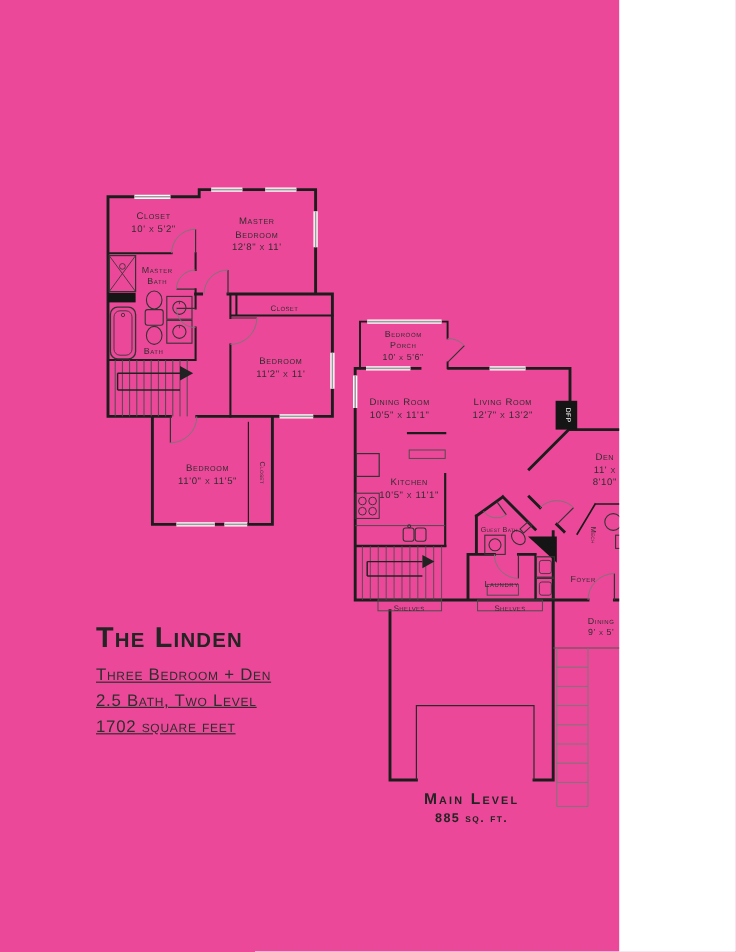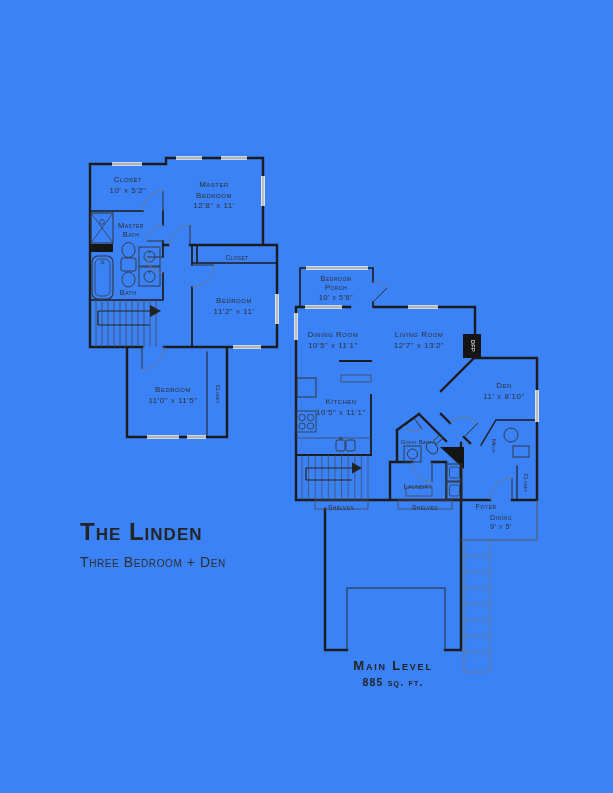--- a/index.html
+++ b/index.html
@@ -1,34 +1,34 @@
 <!DOCTYPE html>
 <html><head>
 <meta charset="utf-8">
 <style>
   html,body{margin:0;padding:0;background:#fff;}
-  #page{position:relative;width:613px;height:793px;background:#3b82f6;overflow:hidden;
+  #page{position:relative;width:516px;height:793px;background:#ec4899;overflow:hidden;
         font-family:"Liberation Sans",sans-serif;}
   svg{position:absolute;left:0;top:0;}
   .lbl{position:absolute;transform:translate(-50%,-50%);text-align:center;
        font-family:"Liberation Sans",sans-serif;font-variant:small-caps;
        color:#2e2e2e;letter-spacing:.5px;font-size:8px;line-height:1.3;
        white-space:pre-line;}
   .md{font-size:7.4px;}
   .sm{font-size:6.6px;letter-spacing:.3px;}
   .xs{font-size:6px;letter-spacing:.2px;}
   .dims{display:block;}
   .lbl-v{writing-mode:vertical-rl;text-orientation:mixed;white-space:nowrap;}
   .dfp{color:#ffffff;font-size:5.6px;letter-spacing:.4px;}
   .lvl{font-size:13px;font-weight:700;letter-spacing:1.8px;color:#242424;}
   .lvl .area{display:block;font-size:10.5px;letter-spacing:1.2px;margin-top:1px;}
   .title-block{position:absolute;left:80px;top:518px;width:192px;
        font-variant:small-caps;color:#242424;}
   .title-name{font-size:24px;font-weight:700;letter-spacing:1px;}
-  .title-sub{font-size:14px;letter-spacing:.6px;line-height:1.52;margin-top:6px;color:#2e2e2e;}
+  .title-sub{font-size:14px;letter-spacing:.6px;line-height:1.52;margin-top:6px;color:#2e2e2e;text-decoration:underline;}
 </style>
 </head>
 <body>
 
 <div id="page">
 
 <svg width="613" height="793" viewBox="0 0 613 793">
 
   <g>
     <g stroke="#1c1c1c" stroke-width="2.4" fill="none" stroke-linecap="square">
@@ -234,21 +234,21 @@
 <div class="lbl" style="left:504px;top:392px">
   <span>Den</span>
   <span class="dims">11' x 8'10"</span>
 </div>
 <div class="lbl xs" style="left:416px;top:439px">
   <span>Guest Bath</span>
 </div>
 <div class="lbl md" style="left:418px;top:482px">
   <span>Laundry</span>
 </div>
-<div class="lbl md" style="left:486px;top:502px">
+<div class="lbl md" style="left:486px;top:478px">
   <span>Foyer</span>
 </div>
 <div class="lbl xs lbl-v" style="left:493px;top:446px">
   <span>Mech</span>
 </div>
 <div class="lbl xs lbl-v" style="left:525px;top:483px">
   <span>Closet</span>
 </div>
 <div class="lbl md" style="left:501px;top:522px">
   <span>Dining</span>
@@ -265,16 +265,18 @@
 </div>
 <div class="lbl lvl" style="left:393px;top:674px">
   <span>Main Level</span>
   <span class="area">885 sq. ft.</span>
 </div>
 
 <div class="title-block">
   <div class="title-name">The Linden</div>
   <div class="title-sub">
     <div>Three Bedroom + Den</div>
+    <div>2.5 Bath, Two Level</div>
+    <div>1702 square feet</div>
   </div>
 </div>
 
 </div>
 
 </body></html>

